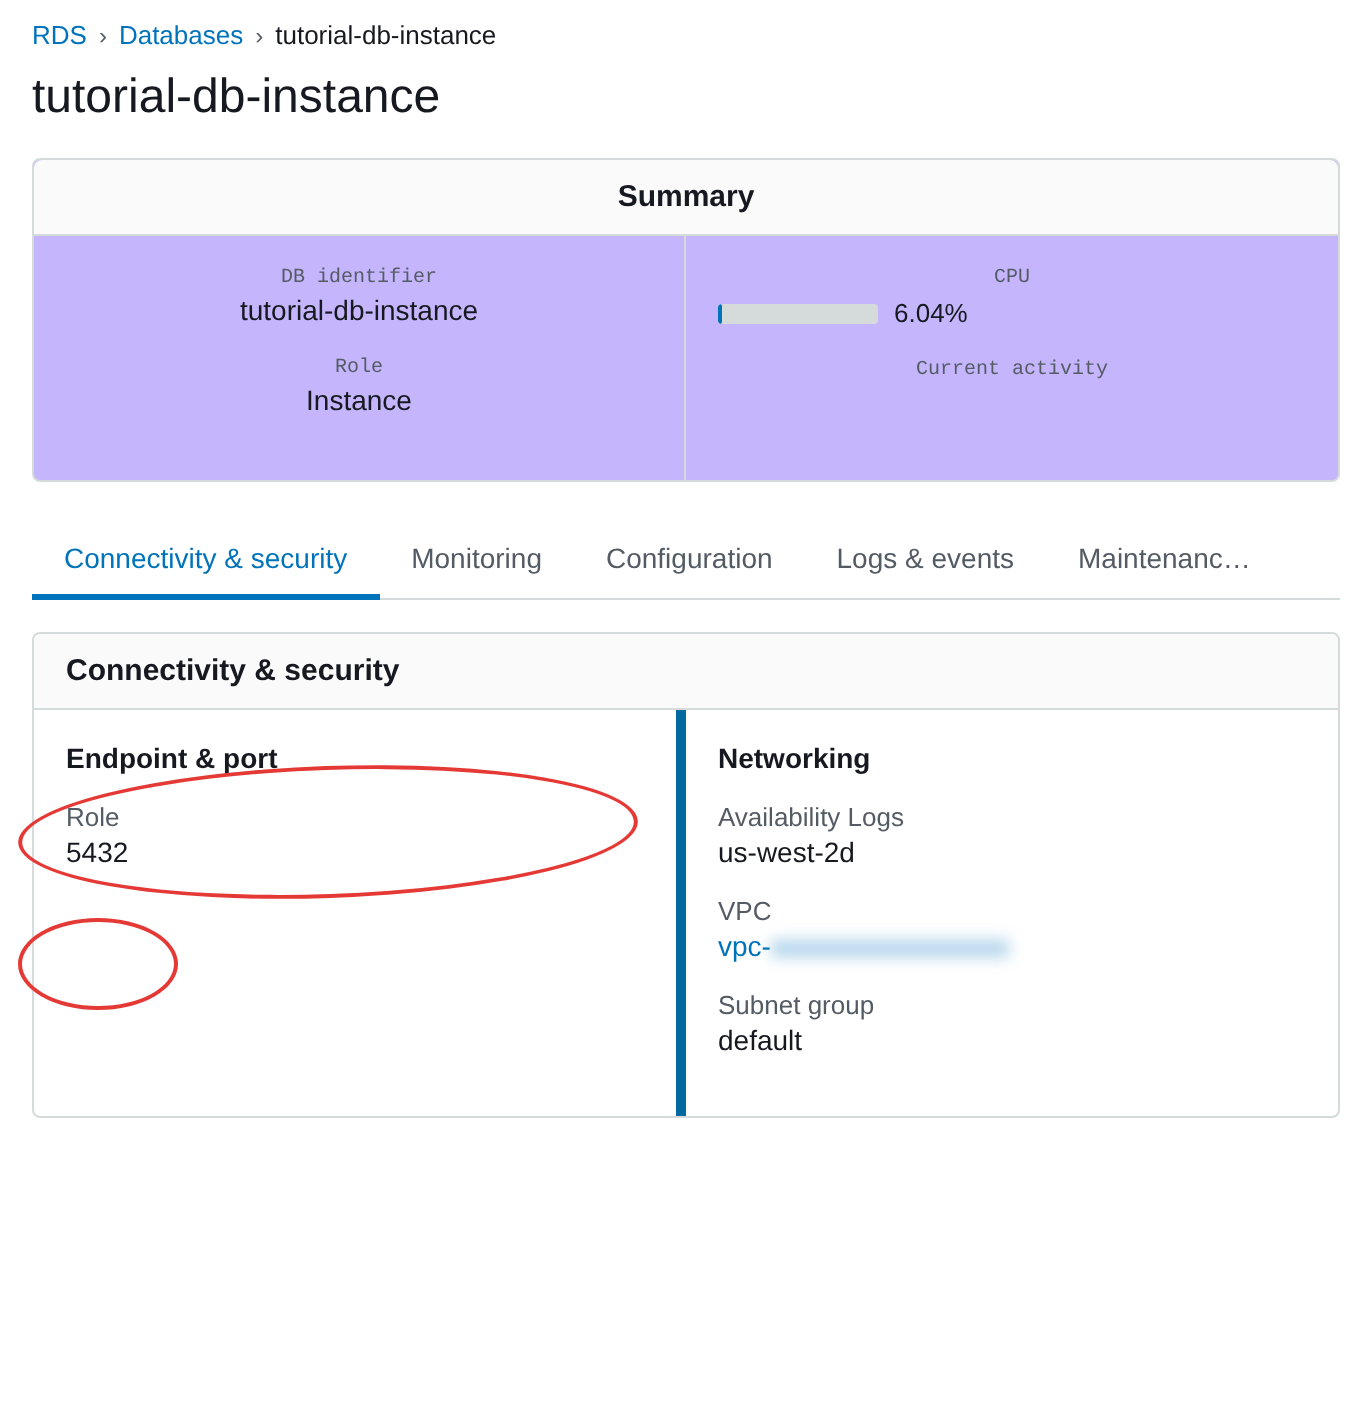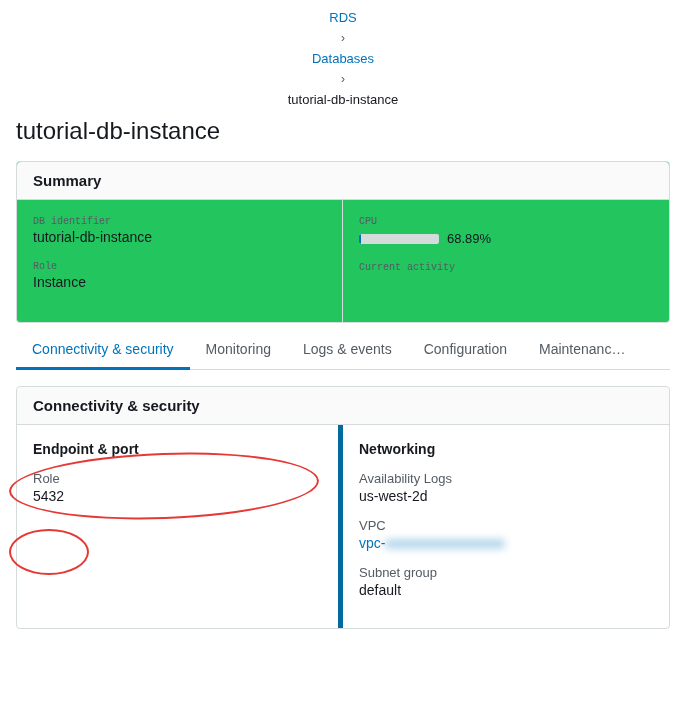--- a/index.html
+++ b/index.html
@@ -14,21 +14,20 @@
     }
 
     
     .breadcrumb {
       display: flex;
       align-items: center;
       gap: 6px;
       padding: 10px 16px 6px;
       font-size: 13px;
       color: #545b64;
-      flex-direction: column;
     }
     .breadcrumb-link {
       color: #0073bb;
       cursor: pointer;
       text-decoration: none;
     }
     .breadcrumb-sep {
       color: #545b64;
       font-size: 12px;
     }
@@ -39,24 +38,25 @@
     
     .page-title {
       font-size: 24px;
       font-weight: 300;
       padding: 4px 16px 16px;
       color: #16191f;
     }
 
     
     .summary-card {
-      margin: 0 16px 8px;
+      margin: 0 16px 20px;
       border: 1px solid #d5dbdb;
       border-radius: 4px;
-      background: #22c55e;
+      background: #c4b5fd;
+      text-align: center;
     }
     .card-header {
       background: #fafafa;
       border-bottom: 1px solid #d5dbdb;
       padding: 10px 16px;
       font-weight: 700;
       font-size: 15px;
       border-radius: 4px 4px 0 0;
     }
     .summary-body {
@@ -239,36 +239,36 @@
       </div>
     </div>
 
     <div class="summary-col">
       <div class="summary-item">
         <div class="summary-label">CPU</div>
         <div class="cpu-bar-container">
           <div class="cpu-bar-track">
             <div class="cpu-bar-fill" style="width: 2.21%;"></div>
           </div>
-          <span class="cpu-pct">68.89%</span>
+          <span class="cpu-pct">6.04%</span>
         </div>
       </div>
       <div class="summary-item">
         <div class="summary-label">Current activity</div>
         <div class="summary-value"></div>
       </div>
     </div>
   </div>
 </div>
 
 <div class="tabs-bar">
   <div class="tab active">Connectivity &amp; security</div>
   <div class="tab">Monitoring</div>
+  <div class="tab">Configuration</div>
   <div class="tab">Logs &amp; events</div>
-  <div class="tab">Configuration</div>
   <div class="tab">Maintenanc…</div>
 </div>
 
 <div class="section-card">
   <div class="section-header">Connectivity &amp; security</div>
   <div class="section-body">
 
     <div class="section-col annotation-wrapper">
       <div class="section-subtitle">Endpoint &amp; port</div>
 

